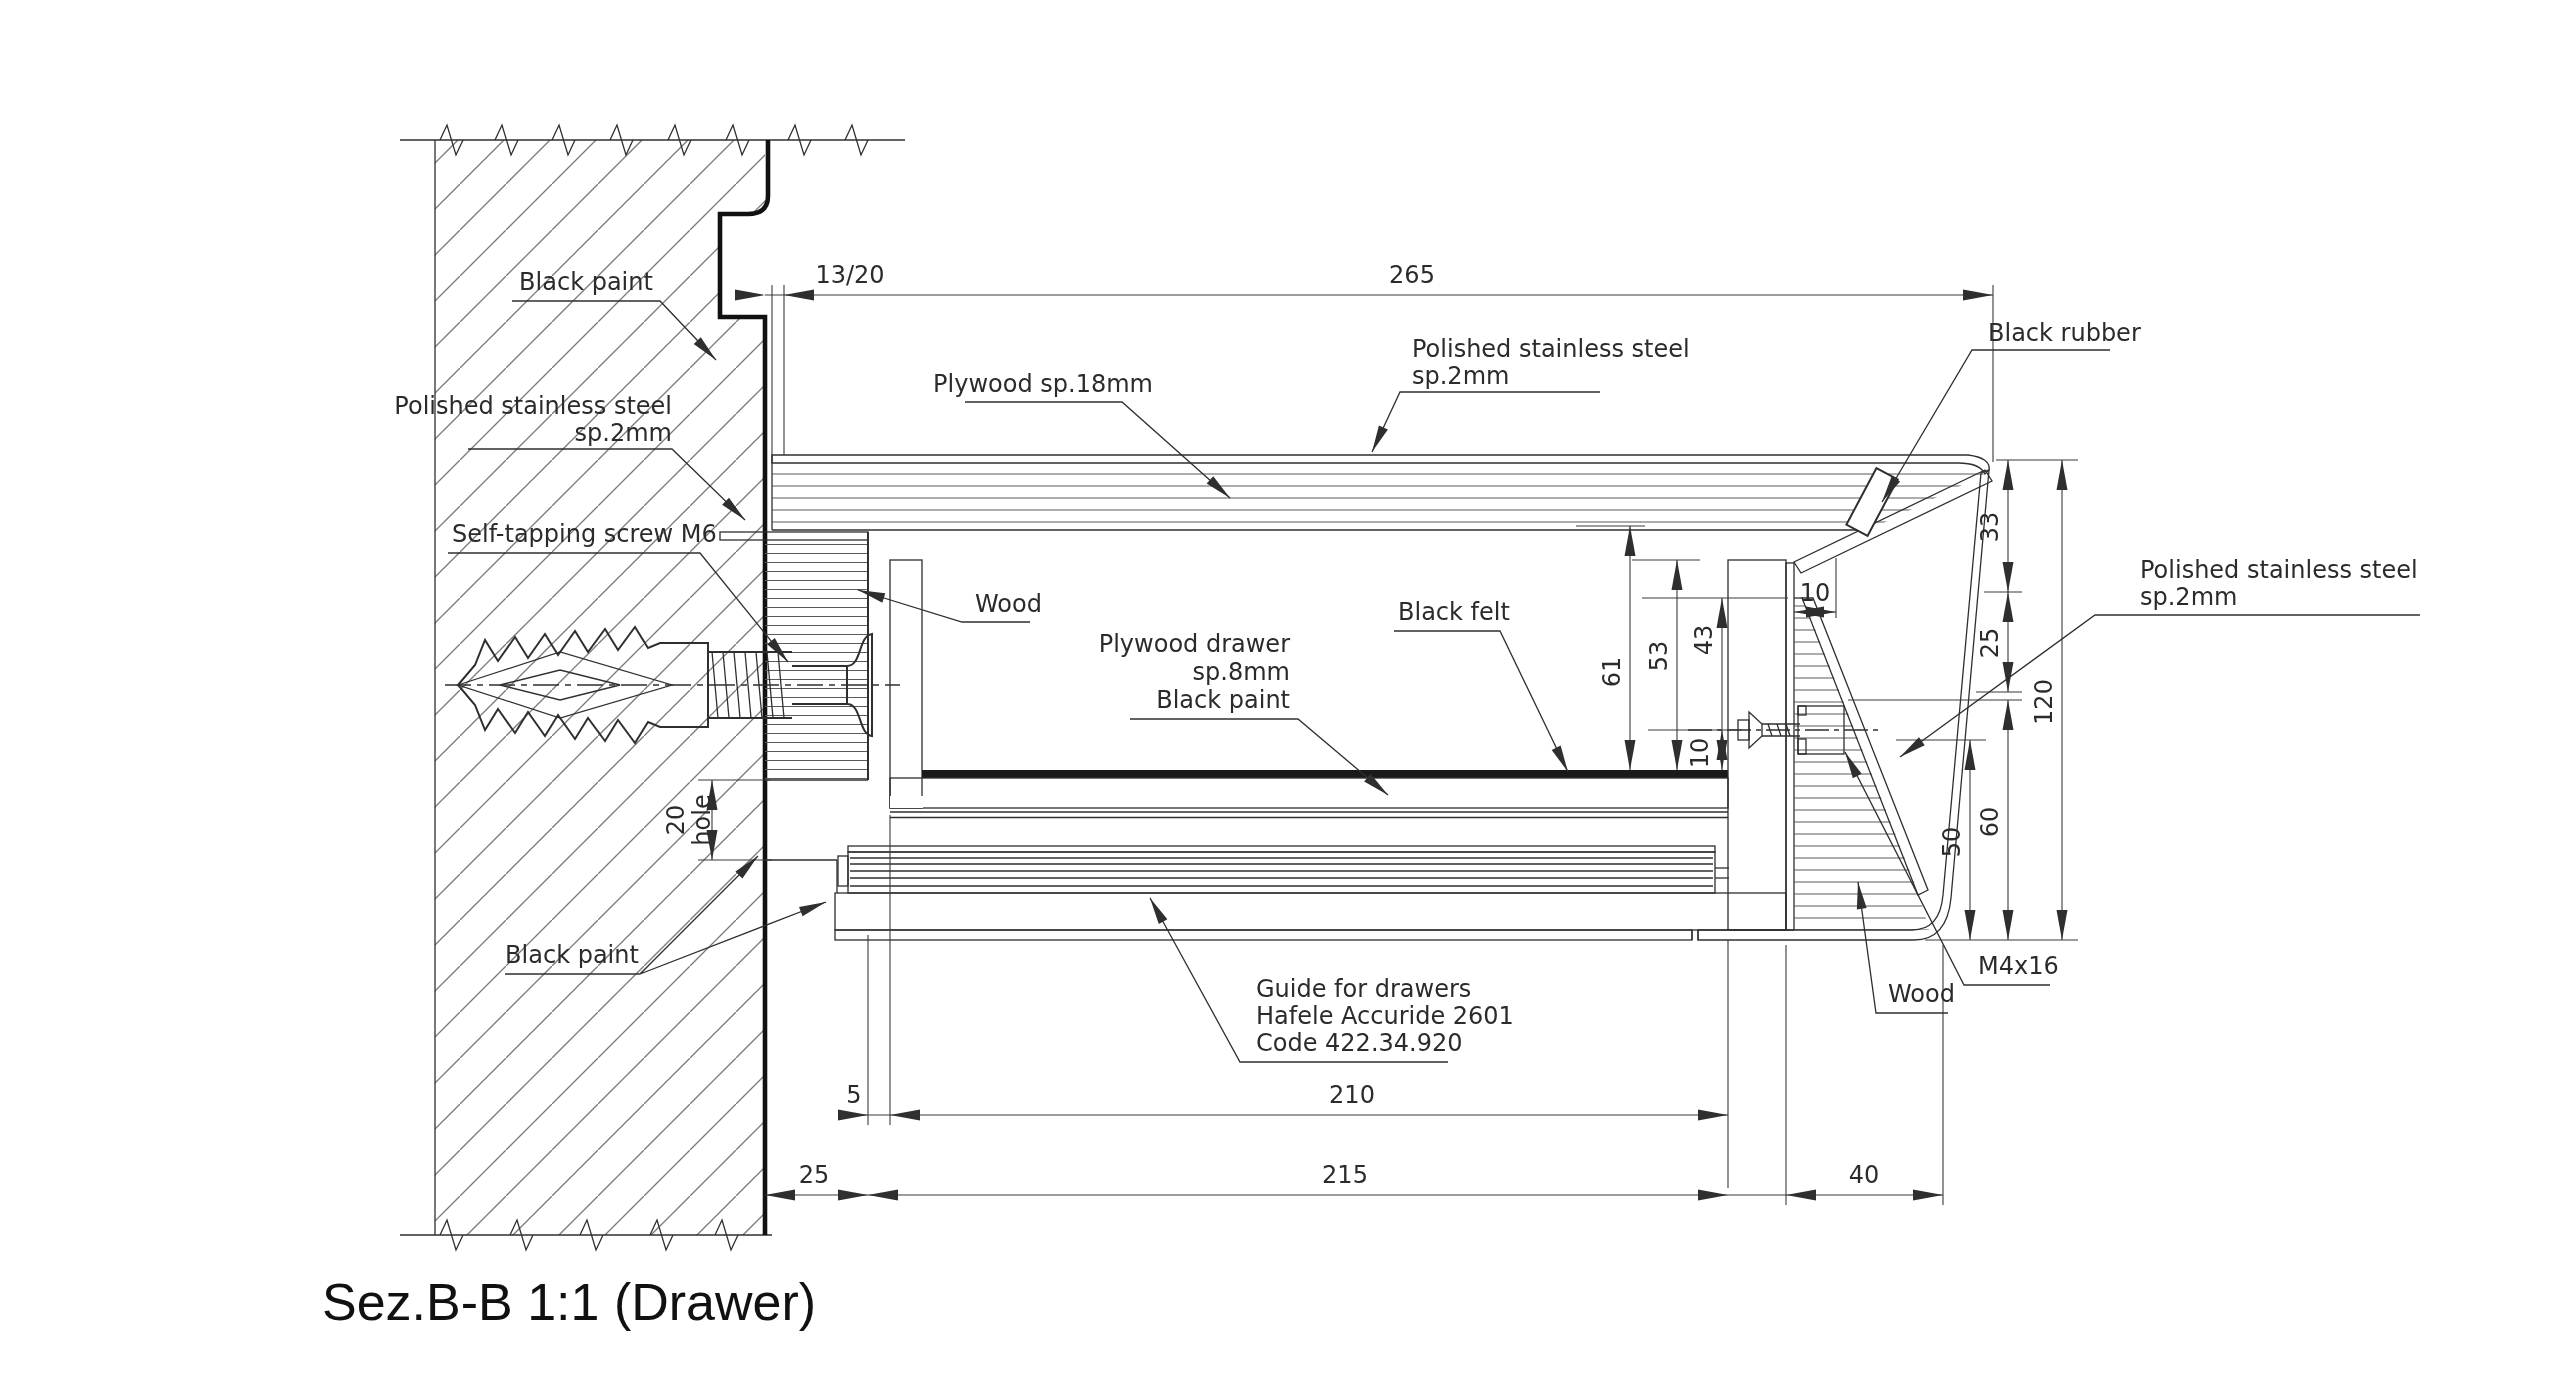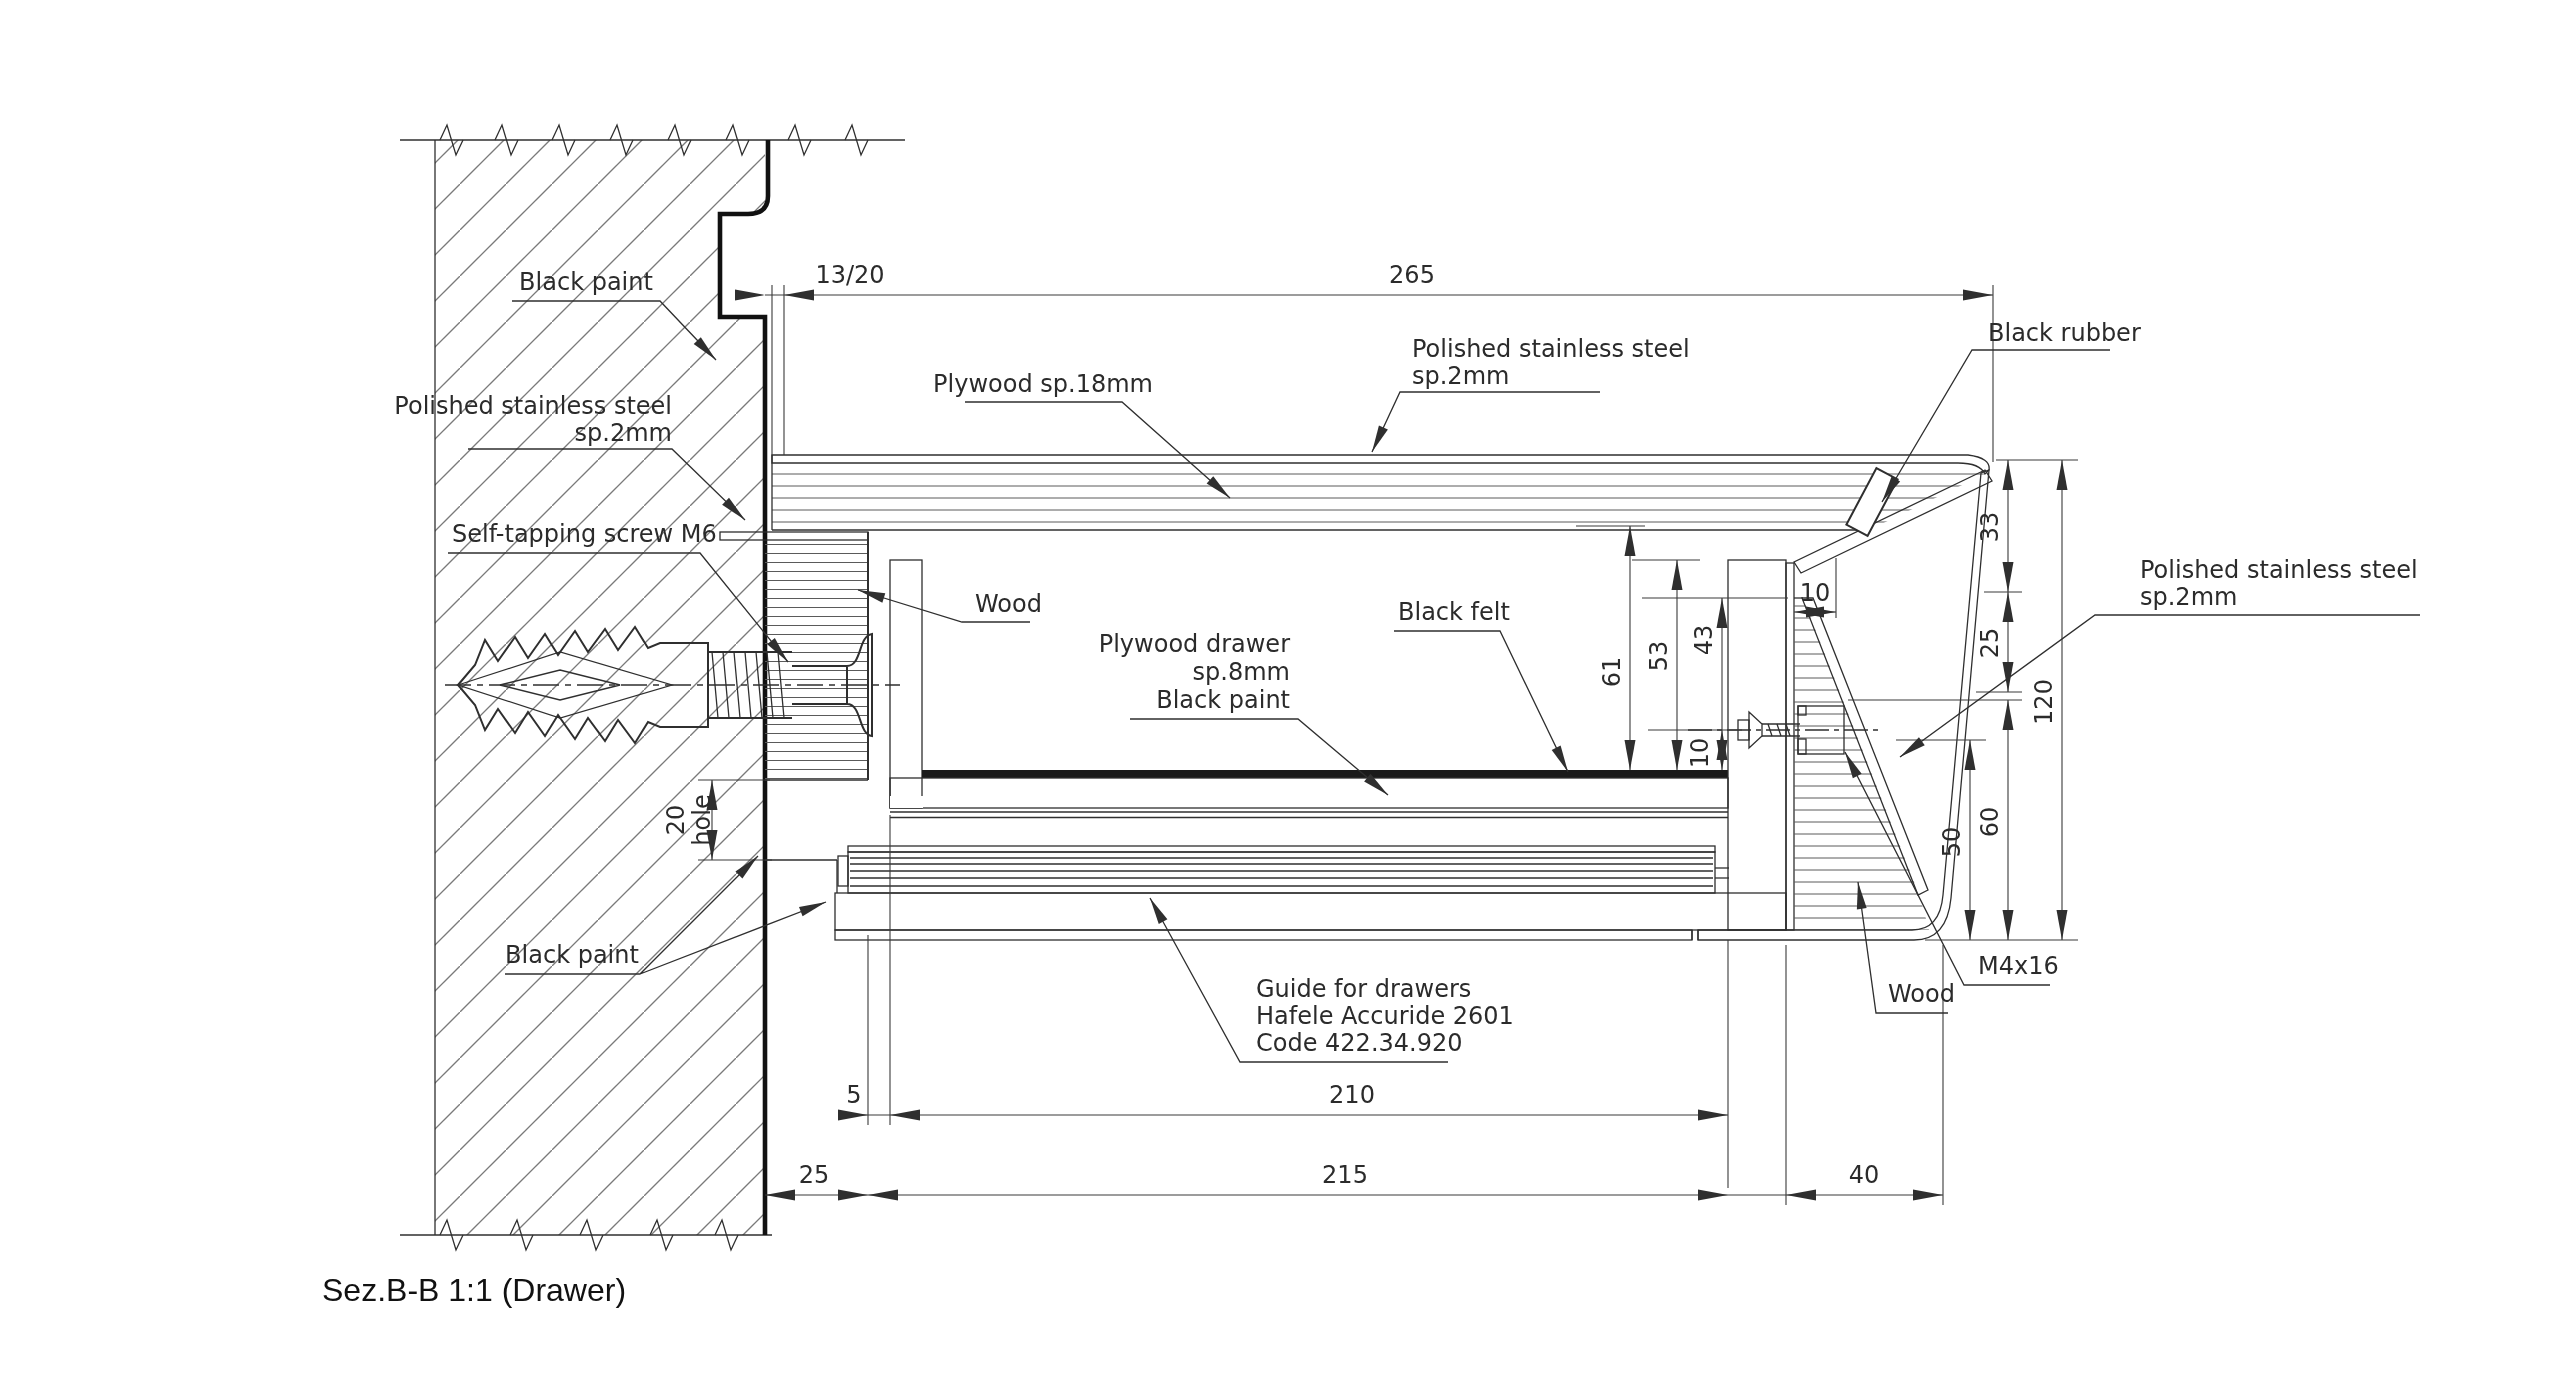--- a/index.html
+++ b/index.html
@@ -8,21 +8,21 @@
   svg{position:absolute;left:0;top:0;}
   .lbl{font-family:"DejaVu Sans",sans-serif;font-size:24px;fill:#2b2b2b;}
   .dim{font-family:"DejaVu Sans",sans-serif;font-size:24px;fill:#2b2b2b;}
   .thin{stroke:#2f2f2f;stroke-width:1.3;fill:none;}
   .med{stroke:#2f2f2f;stroke-width:2;fill:none;}
   .thick{stroke:#111;stroke-width:4.6;fill:none;}
   .dimline{stroke:#3a3a3a;stroke-width:1.1;fill:none;}
   .leader{stroke:#2f2f2f;stroke-width:1.3;fill:none;}
   .arrow{fill:#2f2f2f;}
   #drawing-title{position:absolute;left:322px;top:1272px;
-       font-family:"Liberation Sans",sans-serif;font-size:32px;color:#111;}
+       font-family:"Liberation Sans",sans-serif;font-size:52px;color:#111;}
 </style>
 </head>
 <body>
 
 <svg width="2560" height="1398" viewBox="0 0 2560 1398">
   <defs>
     <pattern id="wallHatch" width="46" height="46" patternUnits="userSpaceOnUse">
       <path d="M-2,48 L48,-2" stroke="#7a7a7a" stroke-width="1.3"></path>
     </pattern>
     <pattern id="steelHatch" width="8" height="8" patternUnits="userSpaceOnUse">

